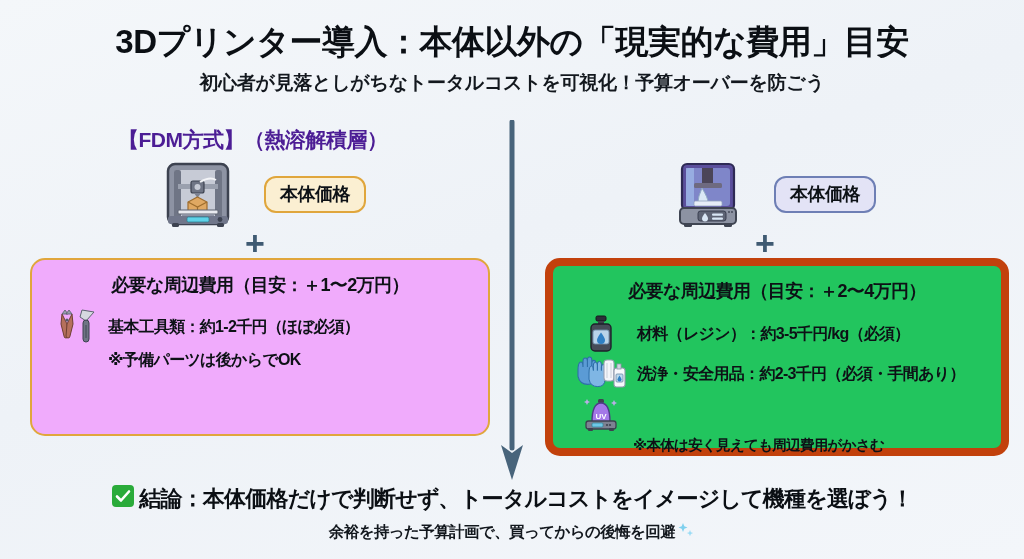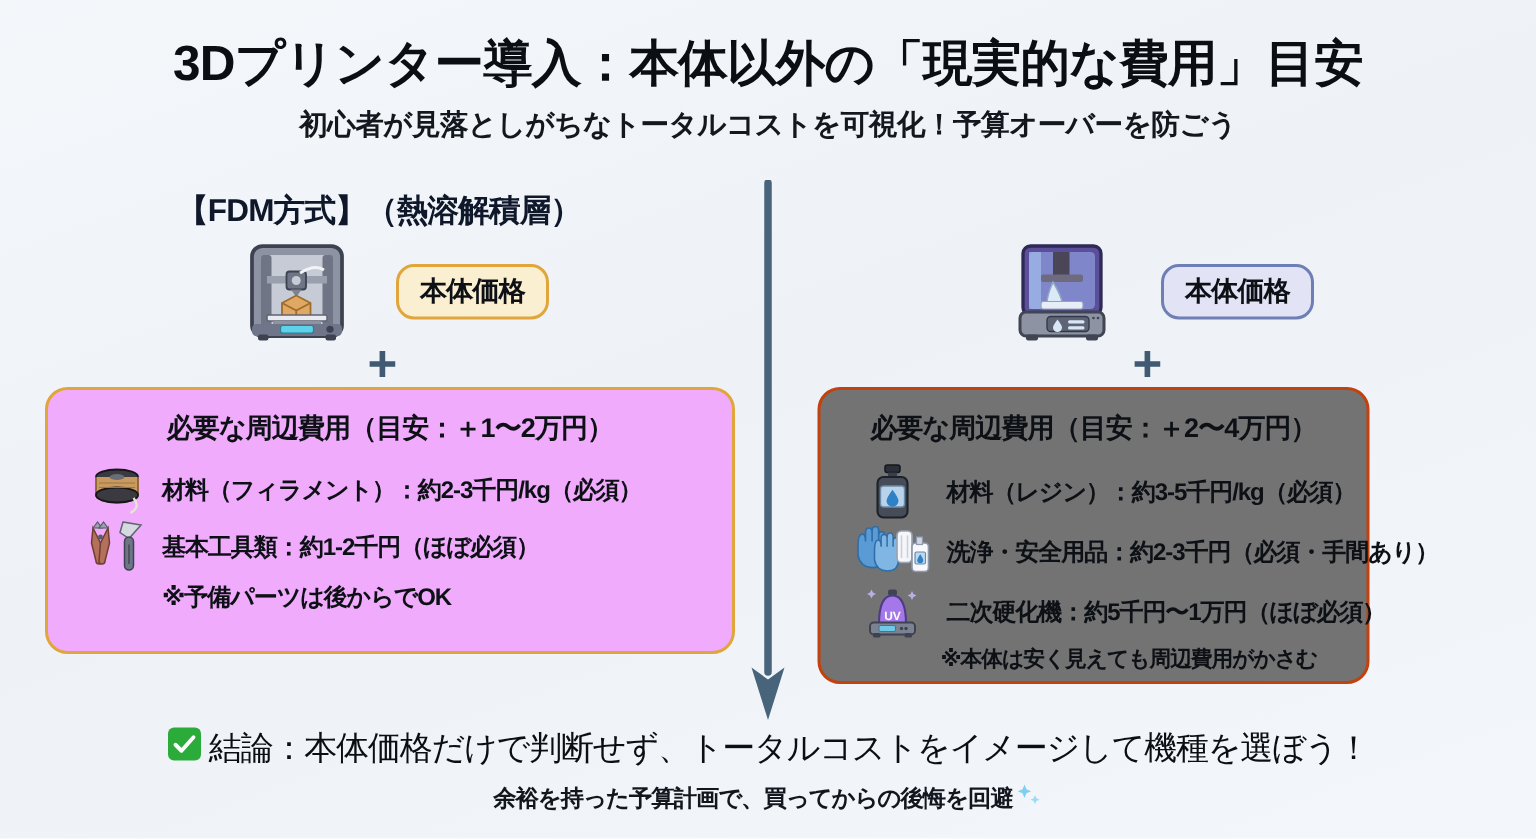--- a/index.html
+++ b/index.html
@@ -27,21 +27,21 @@
     letter-spacing:-0.3px;
   }
 
   
   .center-arrow { position:absolute; left:500px; top:120px; width:24px; height:362px; }
   .center-arrow svg { display:block; }
 
   
   .col-head {
     position:absolute; top:126px;
-    font-size:21px; font-weight:700; color:#0f172a;
+    font-size:21px; font-weight:700; color:#4c1d95;
     letter-spacing:-0.5px; white-space:nowrap;
   }
   .col-head.left  { left:118px; }
   .col-head.right { left:625px; }
 
   
   .printer-row { position:absolute; display:flex; align-items:center; gap:30px; }
   .printer-row.left  { left:162px; top:158px; }
   .printer-row.right { left:672px; top:158px; }
   .printer-ico { width:72px; height:72px; flex:none; }
@@ -62,22 +62,22 @@
   .plus.left  { left:245px; top:226px; }
   .plus.right { left:755px; top:226px; }
 
   
   .panel { position:absolute; border-radius:15px; }
   .panel.left {
     left:30px; top:258px; width:460px; height:178px;
     background:#f0abfc; border:2px solid #e0a63c;
   }
   .panel.right {
-    left:545px; top:258px; width:368px; height:198px;
-    background:#737373; border:2px solid #c2410c;
+    left:545px; top:258px; width:464px; height:198px;
+    background:#22c55e; border:8px solid #c2410c;
   }
   .panel-title {
     text-align:center; font-size:18px; font-weight:700;
     color:#0d1116; letter-spacing:-0.6px; margin-top:13px;
   }
   .rows { margin-top:11px; }
   .row {
     display:flex; align-items:center; gap:10px;
     padding:0 0 0 26px; min-height:38px;
   }
@@ -90,21 +90,21 @@
   }
   .note {
     font-size:16px; font-weight:700; color:#0d1116;
     letter-spacing:-0.7px; padding-left:76px; margin-top:4px;
   }
   .panel.right .note { font-size:14.5px; padding-left:80px; margin-top:2px; }
 
   
   .concl {
     position:absolute; top:484px; left:0; width:1024px; text-align:center;
-    font-size:22px; font-weight:400; color:#0b0f14; letter-spacing:-0.8px;
+    font-size:22px; font-weight:700; color:#0b0f14; letter-spacing:-0.8px;
     display:flex; align-items:center; justify-content:center; gap:4px;
   }
   .concl-sub {
     position:absolute; top:521px; left:0; width:1024px; text-align:center;
     font-size:15.5px; font-weight:700; color:#12171d; letter-spacing:-0.6px;
     display:flex; align-items:center; justify-content:center; gap:2px;
   }
   .check-ico, .spark-ico { display:inline-block; vertical-align:middle; }
 </style>
 </head>
@@ -150,34 +150,20 @@
     </span>
     <span class="badge cream">本体価格</span>
   </div>
 
   <div class="plus left">+</div>
 
   <div class="panel left">
     <div class="panel-title">必要な周辺費用（目安：＋1〜2万円）</div>
     <div class="rows">
 
-      <div class="row">
-        <span class="row-ico">
-          <svg width="38" height="34" viewBox="0 0 38 34">
-            <ellipse cx="19" cy="8" rx="14" ry="5" fill="#3a3a40" stroke="#16161a" stroke-width="1.2"></ellipse>
-            <path d="M5 8 v12 a14 5 0 0 0 28 0 V8" fill="#c89a60" stroke="#8a6232" stroke-width="1.2"></path>
-            <ellipse cx="19" cy="20" rx="14" ry="5" fill="#3a3a40" stroke="#16161a" stroke-width="1.2"></ellipse>
-            <ellipse cx="19" cy="8" rx="5" ry="2" fill="#6c6c75"></ellipse>
-            <line x1="7" y1="12" x2="31" y2="12" stroke="#9e7440" stroke-width="0.8"></line>
-            <line x1="7" y1="15" x2="31" y2="15" stroke="#9e7440" stroke-width="0.8"></line>
-            <path d="M30 22 q5 6 -2 10" stroke="#e9e3d7" stroke-width="1.6" fill="none"></path>
-          </svg>
-        </span>
-        <span class="row-txt">材料（フィラメント）：約2-3千円/kg（必須）</span>
-      </div>
 
       <div class="row">
         <span class="row-ico">
           <svg width="40" height="38" viewBox="0 0 40 38">
             <path d="M4 6 l5 10 l1 12 a2 2 0 0 1 -4 0 l-3 -12 Z" fill="#b5705c" stroke="#6d3f31" stroke-width="1"></path>
             <path d="M14 6 l-5 10 l-1 12 a2 2 0 0 0 4 0 l3 -12 Z" fill="#b5705c" stroke="#6d3f31" stroke-width="1"></path>
             <path d="M4 6 l3 -4 l3 4 Z" fill="#9aa0ae" stroke="#555b69" stroke-width="0.8"></path>
             <path d="M14 6 l-3 -4 l-3 4 Z" fill="#9aa0ae" stroke="#555b69" stroke-width="0.8"></path>
             <circle cx="9" cy="12" r="1.6" fill="#555b69"></circle>
             <path d="M24 2 l12 2 l-8 9 l-6 -4 Z" fill="#d6d9e0" stroke="#5d6371" stroke-width="1"></path>
@@ -262,21 +248,20 @@
             <path d="M13 26 q0 -19 9 -19 q9 0 9 19 Z" fill="#a478e8" stroke="#4e3a86" stroke-width="1.4"></path>
             <text x="22" y="23" font-family="'Liberation Sans',sans-serif" font-size="8" font-weight="700" fill="#ffffff" text-anchor="middle">UV</text>
             <rect x="7" y="25" width="30" height="8" rx="2.5" fill="#7d8292" stroke="#3d4250" stroke-width="1.3"></rect>
             <rect x="13" y="27" width="11" height="4" rx="1" fill="#6ec9e8" stroke="#2e7f92" stroke-width="0.7"></rect>
             <circle cx="28" cy="29" r="1.1" fill="#3d4250"></circle>
             <circle cx="31" cy="29" r="1.1" fill="#3d4250"></circle>
             <rect x="9" y="32" width="5" height="3" rx="1" fill="#3d4250"></rect>
             <rect x="30" y="32" width="5" height="3" rx="1" fill="#3d4250"></rect>
           </svg>
         </span>
-        <span class="row-txt">二次硬化機：約5千円〜1万円（ほぼ必須）</span>
       </div>
 
       <div class="note">※本体は安く見えても周辺費用がかさむ</div>
     </div>
   </div>
 
   <div class="concl">
     <span class="check-ico">
       <svg width="24" height="24" viewBox="0 0 24 24">
         <rect x="1" y="1" width="22" height="22" rx="4" fill="#2aab3a"></rect>

